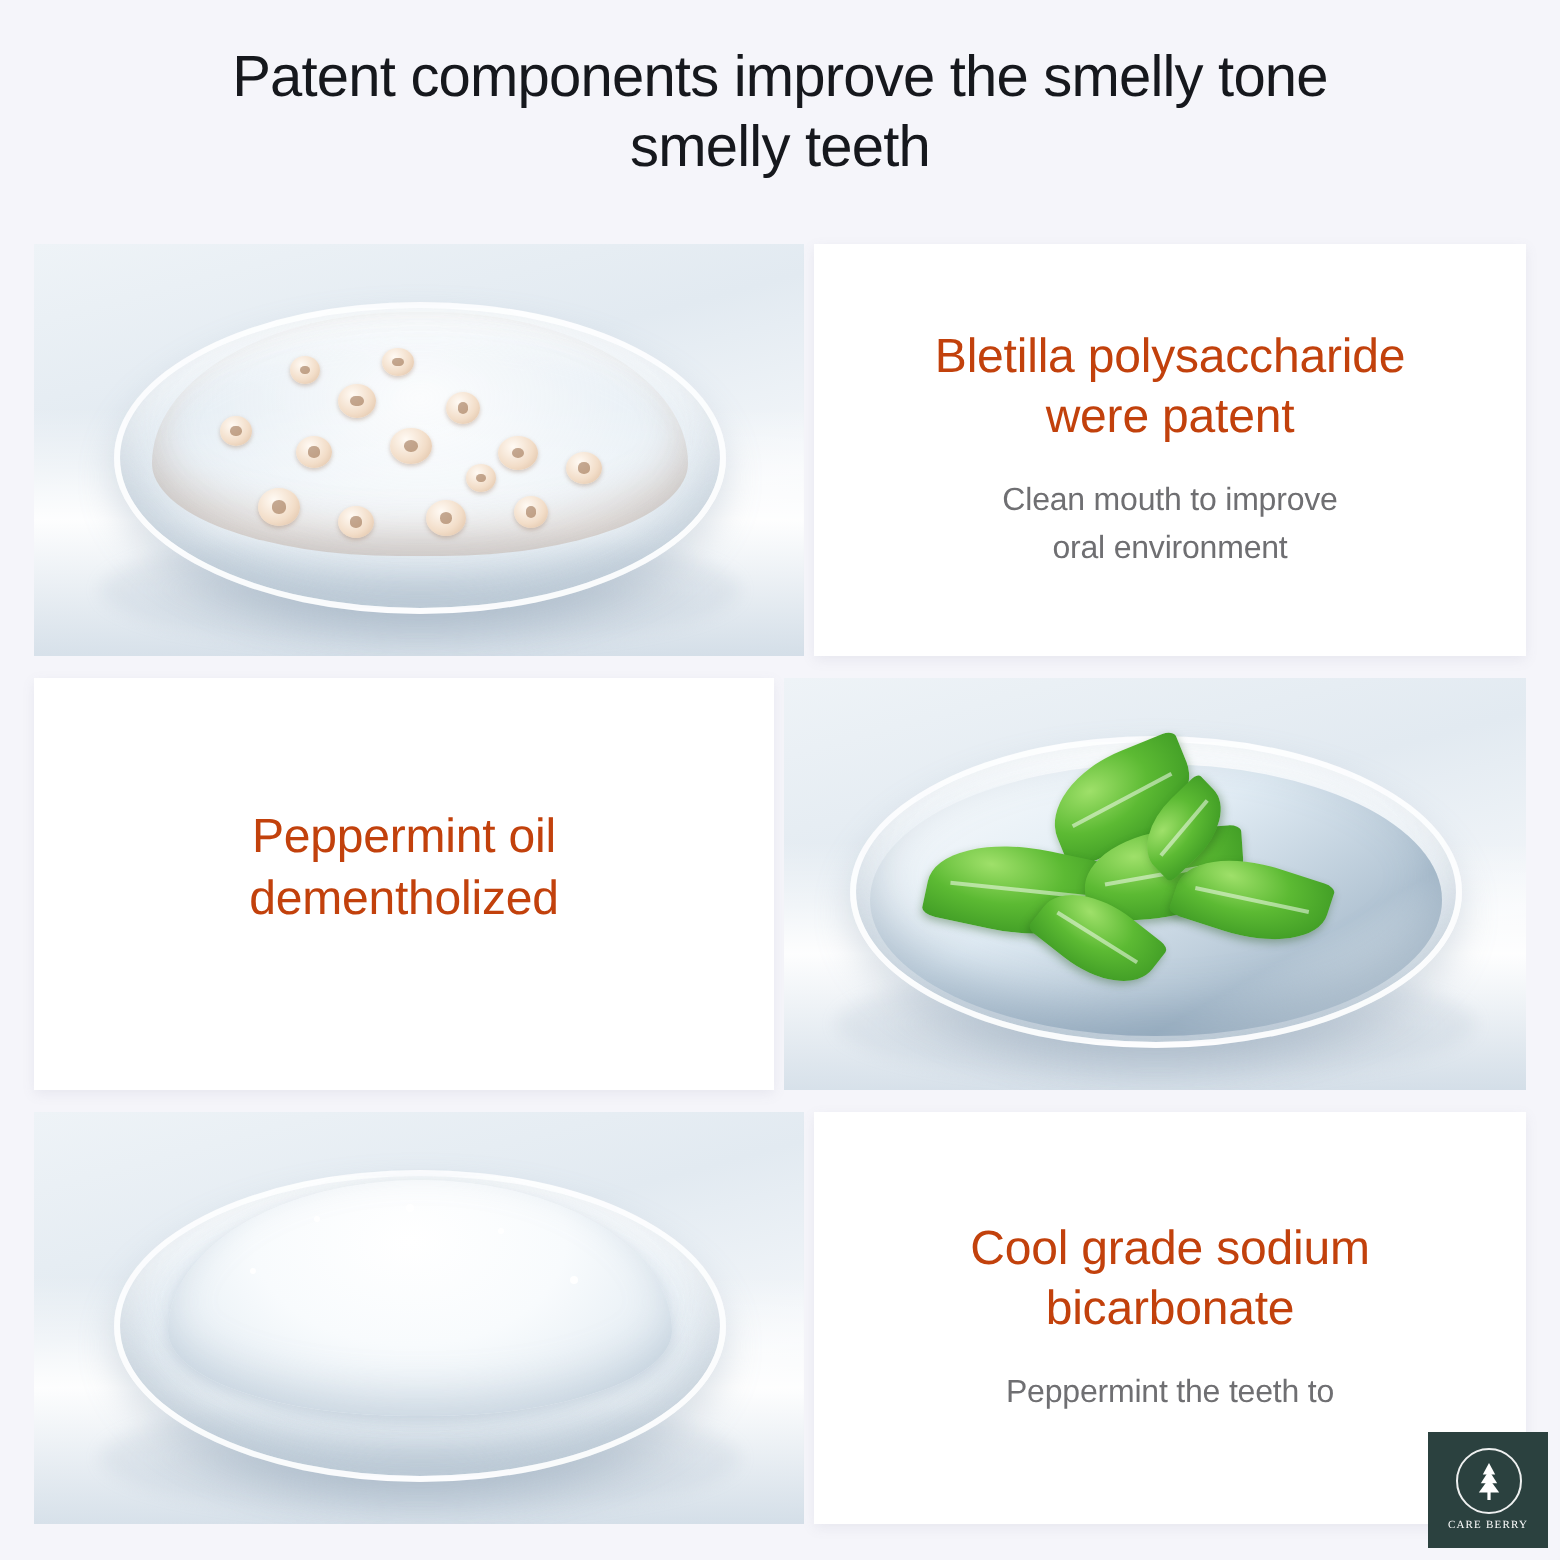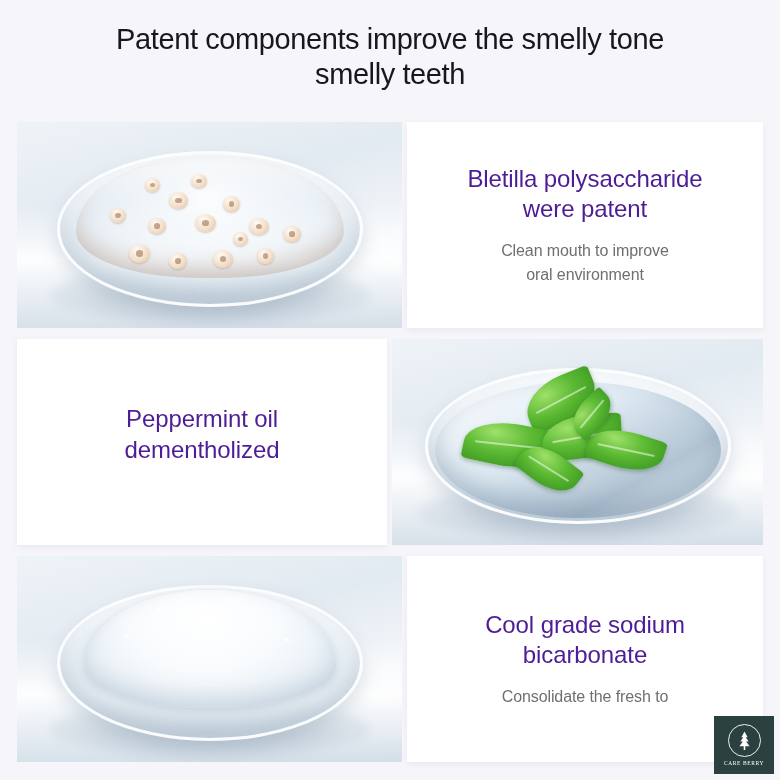--- a/index.html
+++ b/index.html
@@ -56,21 +56,21 @@
     display: flex;
     flex-direction: column;
     align-items: center;
     justify-content: center;
     padding: 8px 18px;
     box-sizing: border-box;
   }
   .cell-heading {
     font-size: 24px;
     font-weight: 400;
-    color: #4c1d95;
+    color: #c2410c;
     line-height: 1.26;
     text-align: center;
     margin-bottom: 15px;
     letter-spacing: -0.1px;
   }
   .cell-body {
     font-size: 16px;
     font-weight: 400;
     color: #6f6f72;
     line-height: 1.46;
@@ -330,21 +330,21 @@
         <div class="grain" style="left:268px;top:82px;width:4px;height:4px;"></div>
       </div>
     </div>
 
     <div class="cell text">
       <div class="cell-heading">
         <span>Cool grade sodium</span><br>
         <span>bicarbonate</span>
       </div>
       <div class="cell-body">
-        <span>Consolidate the fresh to</span><br>
+        <span>Peppermint the teeth to</span><br>
       </div>
     </div>
   </div>
 
 </div>
 
 <div class="logo-badge">
   <div class="emblem">
     <svg width="19" height="21" viewBox="0 0 19 21" aria-hidden="true">
       <g fill="#ffffff">

